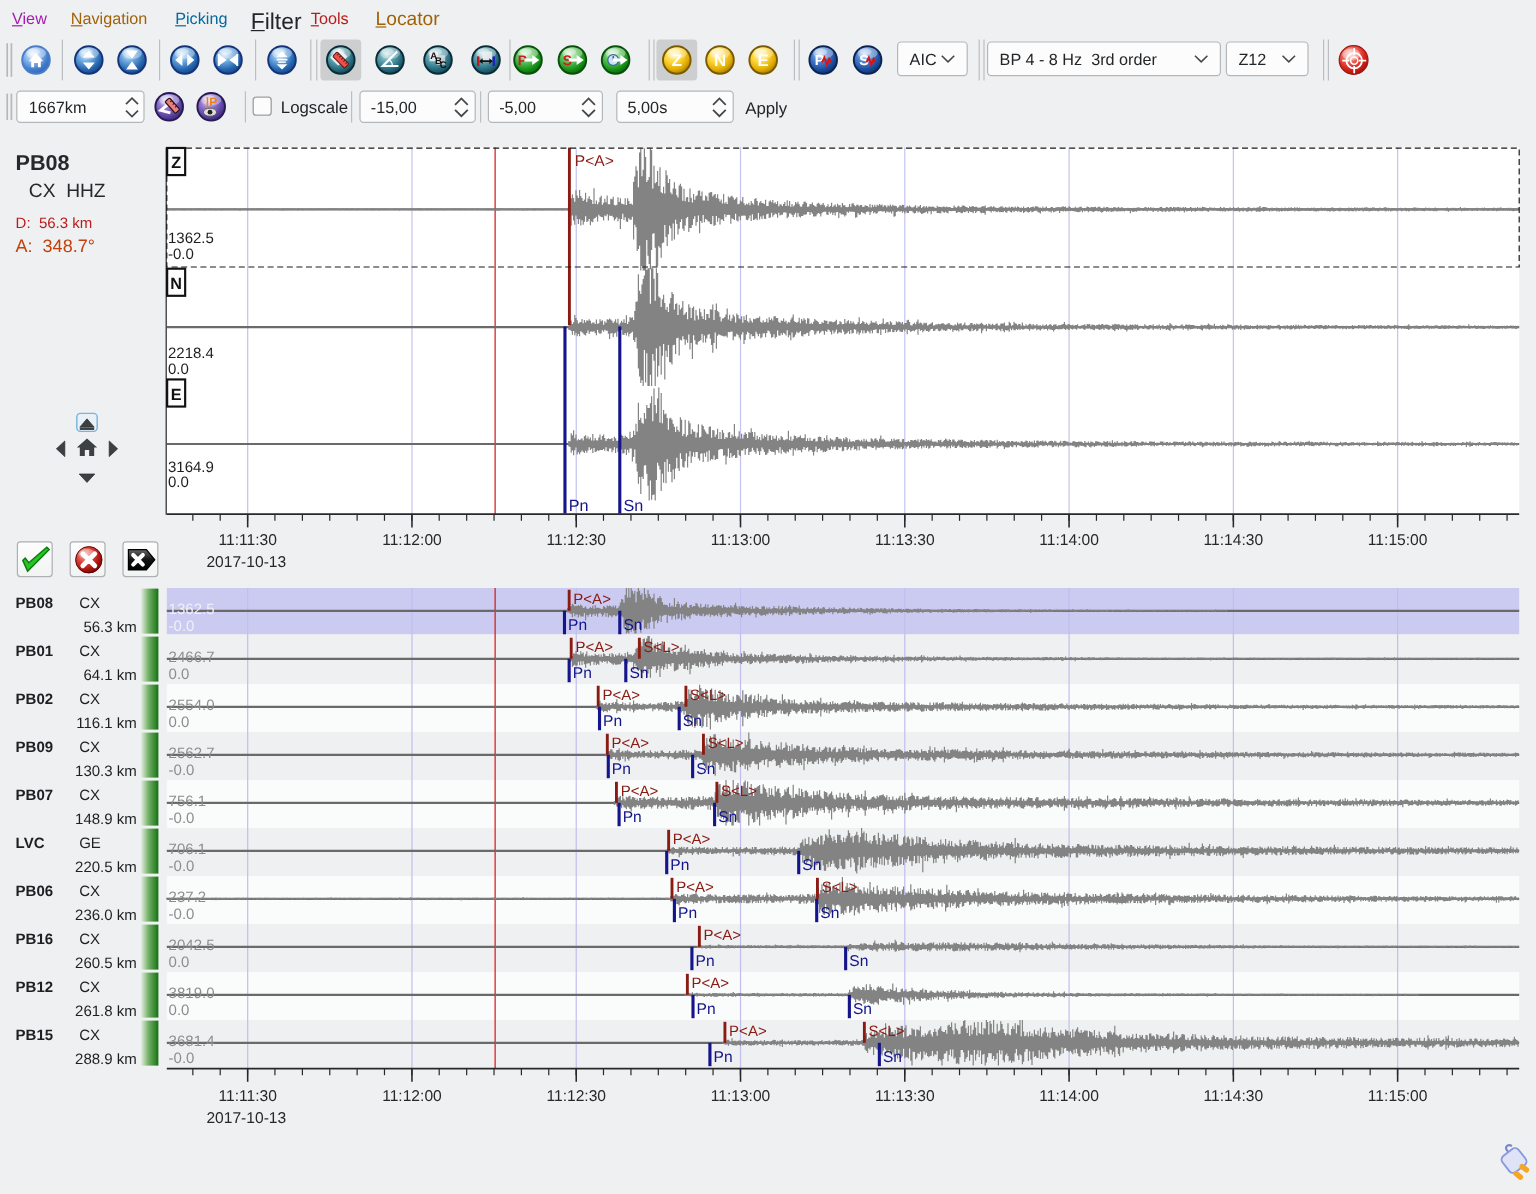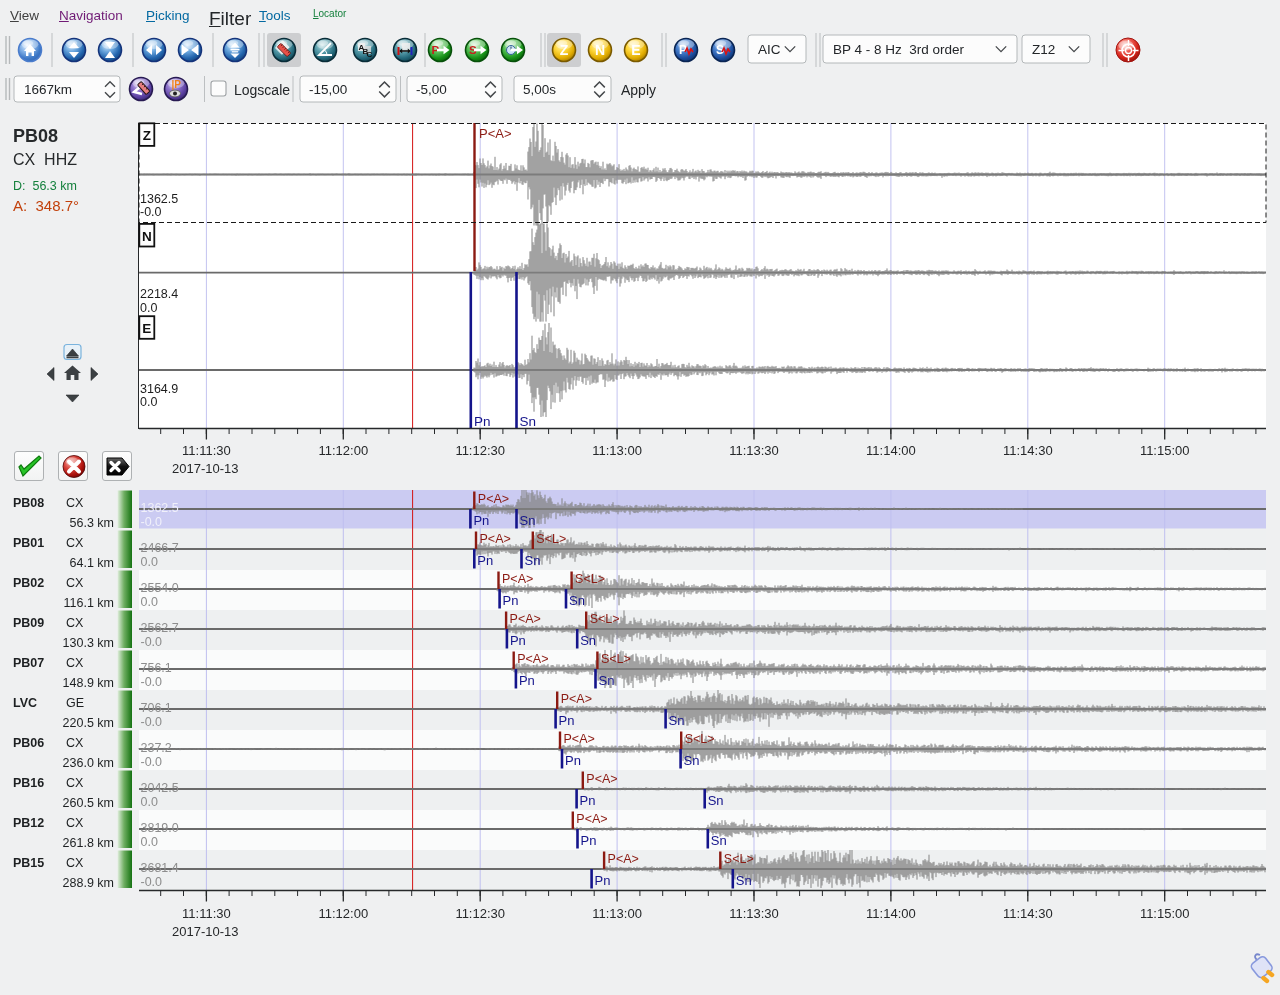--- a/index.html
+++ b/index.html
@@ -1,21 +1,21 @@
 <!DOCTYPE html>
 <html><head><meta charset="utf-8"><style>
 *{margin:0;padding:0;box-sizing:border-box}
 body{width:1280px;height:995px;background:#eff0f1;font-family:"Liberation Sans",sans-serif;position:relative;overflow:hidden}
 </style></head><body>
-<div style="position:absolute;left:10px;top:8px;font-size:13.5px;color:#404040"><span style="text-decoration:underline">V</span>iew</div>
-<div style="position:absolute;left:59px;top:8px;font-size:13.5px;color:#701a75"><span style="text-decoration:underline">N</span>avigation</div>
+<div style="position:absolute;left:10px;top:8px;font-size:13.5px;color:#a21caf"><span style="text-decoration:underline">V</span>iew</div>
+<div style="position:absolute;left:59px;top:8px;font-size:13.5px;color:#a16207"><span style="text-decoration:underline">N</span>avigation</div>
 <div style="position:absolute;left:146px;top:8px;font-size:13.5px;color:#0369a1"><span style="text-decoration:underline">P</span>icking</div>
 <div style="position:absolute;left:209px;top:8px;font-size:19px;color:#232629"><span style="text-decoration:underline">F</span>ilter</div>
-<div style="position:absolute;left:259px;top:8px;font-size:13.5px;color:#0369a1"><span style="text-decoration:underline">T</span>ools</div>
-<div style="position:absolute;left:313px;top:8px;font-size:10px;color:#15803d"><span style="text-decoration:underline">L</span>ocator</div>
+<div style="position:absolute;left:259px;top:8px;font-size:13.5px;color:#b91c1c"><span style="text-decoration:underline">T</span>ools</div>
+<div style="position:absolute;left:313px;top:8px;font-size:16px;color:#a16207"><span style="text-decoration:underline">L</span>ocator</div>
 <svg style="position:absolute;left:0;top:0" width="1280" height="115" viewBox="0 0 1280 115">
     <defs>
       <radialGradient id="gb" cx="0.38" cy="0.3" r="0.8">
         <stop offset="0" stop-color="#d6eafc"></stop>
         <stop offset="0.35" stop-color="#6aa6dd"></stop>
         <stop offset="0.7" stop-color="#2264ad"></stop>
         <stop offset="1" stop-color="#123c6e"></stop>
       </radialGradient>
       <radialGradient id="gt" cx="0.38" cy="0.3" r="0.8">
         <stop offset="0" stop-color="#c9e4e8"></stop>
@@ -229,22 +229,22 @@
     <text x="416" y="94.0" font-family="Liberation Sans" font-size="13.5" fill="#232629">-5,00</text>
     <path d="M485.2,87.35000000000001 L490.5,82.05 L495.8,87.35000000000001" fill="none" stroke="#45484b" stroke-width="1.5"></path>
     <path d="M485.2,91.55 L490.5,96.85000000000001 L495.8,91.55" fill="none" stroke="#45484b" stroke-width="1.5"></path>
     <rect x="514" y="76" width="97" height="26" rx="3" fill="#fcfcfc" stroke="#b4b8ba" stroke-width="1"></rect>
     <text x="523" y="94.0" font-family="Liberation Sans" font-size="13.5" fill="#232629">5,00s</text>
     <path d="M594.2,87.35000000000001 L599.5,82.05 L604.8,87.35000000000001" fill="none" stroke="#45484b" stroke-width="1.5"></path>
     <path d="M594.2,91.55 L599.5,96.85000000000001 L604.8,91.55" fill="none" stroke="#45484b" stroke-width="1.5"></path>
     <text x="621" y="95" font-family="Liberation Sans" font-size="14" fill="#232629">Apply</text>
   </svg>
 <div style="position:absolute;left:13px;top:126px;font-size:18px;font-weight:bold;color:#26292b">PB08</div>
-<div style="position:absolute;left:13px;top:151px;font-size:16px;color:#26292b">CX&nbsp;&nbsp;HHZ</div>
-<div style="position:absolute;left:13px;top:179px;font-size:12.5px;color:#15803d">D:&nbsp; 56.3&nbsp;km</div>
+<div style="position:absolute;left:24px;top:151px;font-size:16px;color:#26292b">CX&nbsp;&nbsp;HHZ</div>
+<div style="position:absolute;left:13px;top:179px;font-size:12.5px;color:#b91c1c">D:&nbsp; 56.3&nbsp;km</div>
 <div style="position:absolute;left:13px;top:197px;font-size:15px;color:#c2410c">A:&nbsp; 348.7°</div>
 <svg style="position:absolute;left:40px;top:340px" width="66" height="66" viewBox="0 0 66 66">
     <rect x="24" y="4.5" width="17" height="15" rx="3" fill="#e8f1f8" stroke="#7ab3dd" stroke-width="1.2"></rect>
     <polygon points="26.5,16 38.5,16 32.5,9" fill="#3c4043" stroke="#2a2d30" stroke-width="0.6"></polygon>
     <rect x="26.5" y="16.5" width="12" height="1.8" fill="#3c4043"></rect>
     <polygon points="14,27.5 14,40.5 7,34" fill="#3c4043" stroke="#2a2d30" stroke-width="0.6"></polygon>
     <polygon points="51,27.5 51,40.5 58,34" fill="#3c4043" stroke="#2a2d30" stroke-width="0.6"></polygon>
     <polygon points="26,62 39,62 32.5,55" fill="#3c4043" stroke="#2a2d30" stroke-width="0.6" transform="rotate(180 32.5 58.5)"></polygon>
     <path d="M24,33 L32.5,25.5 L41,33 L38.5,33 L38.5,40 L34.3,40 L34.3,35 L30.7,35 L30.7,40 L26.5,40 L26.5,33 Z" fill="#3c4043"></path>
   </svg>

